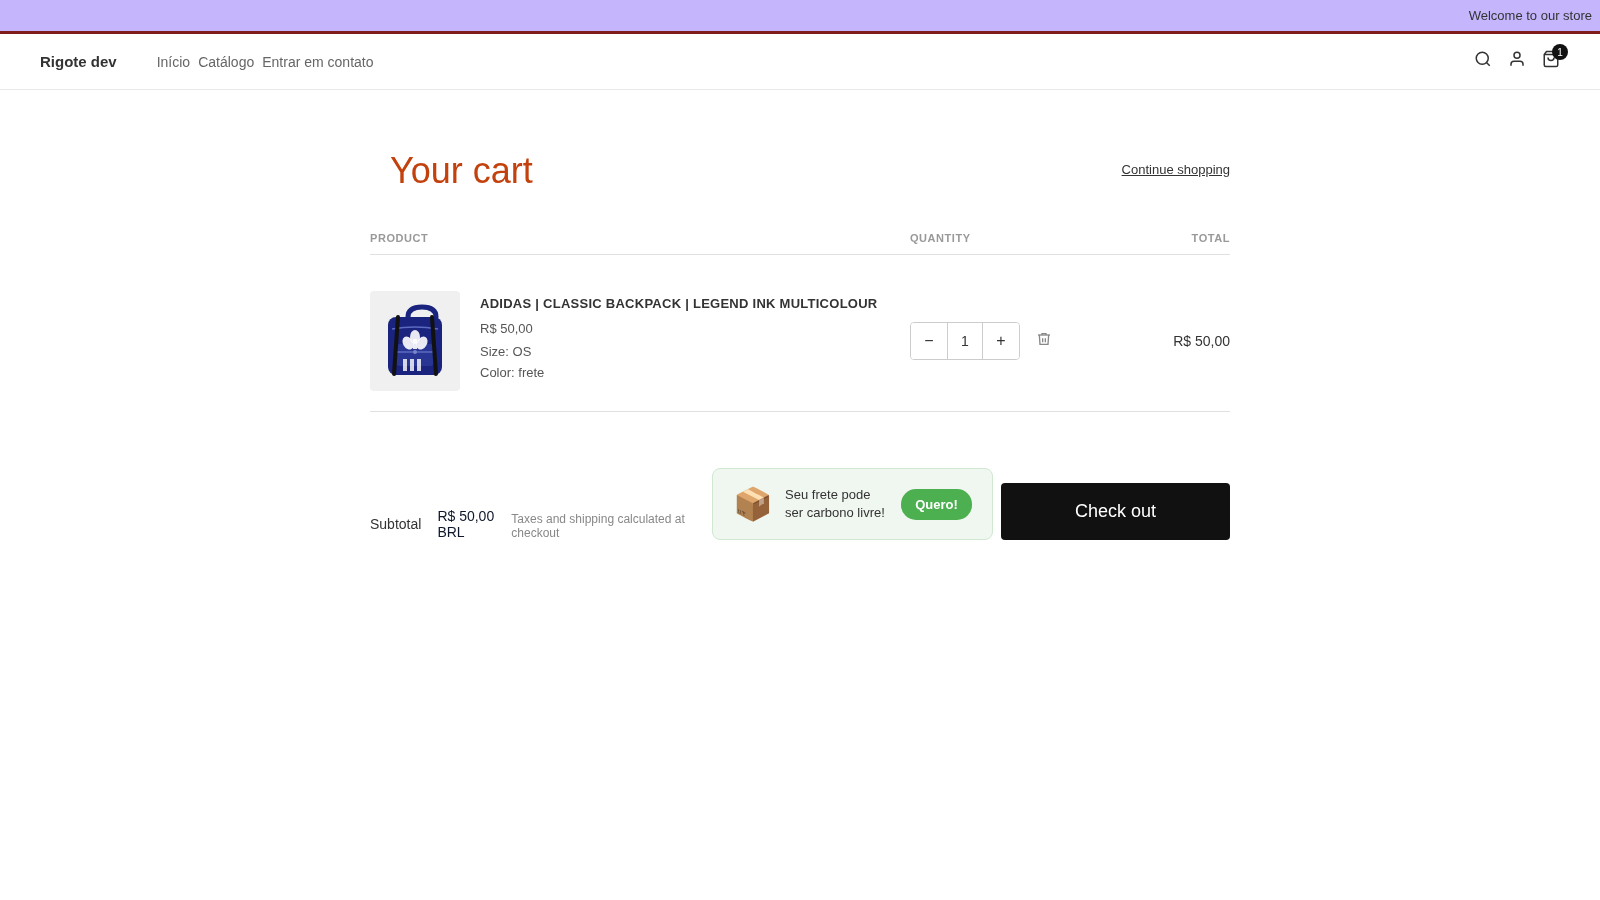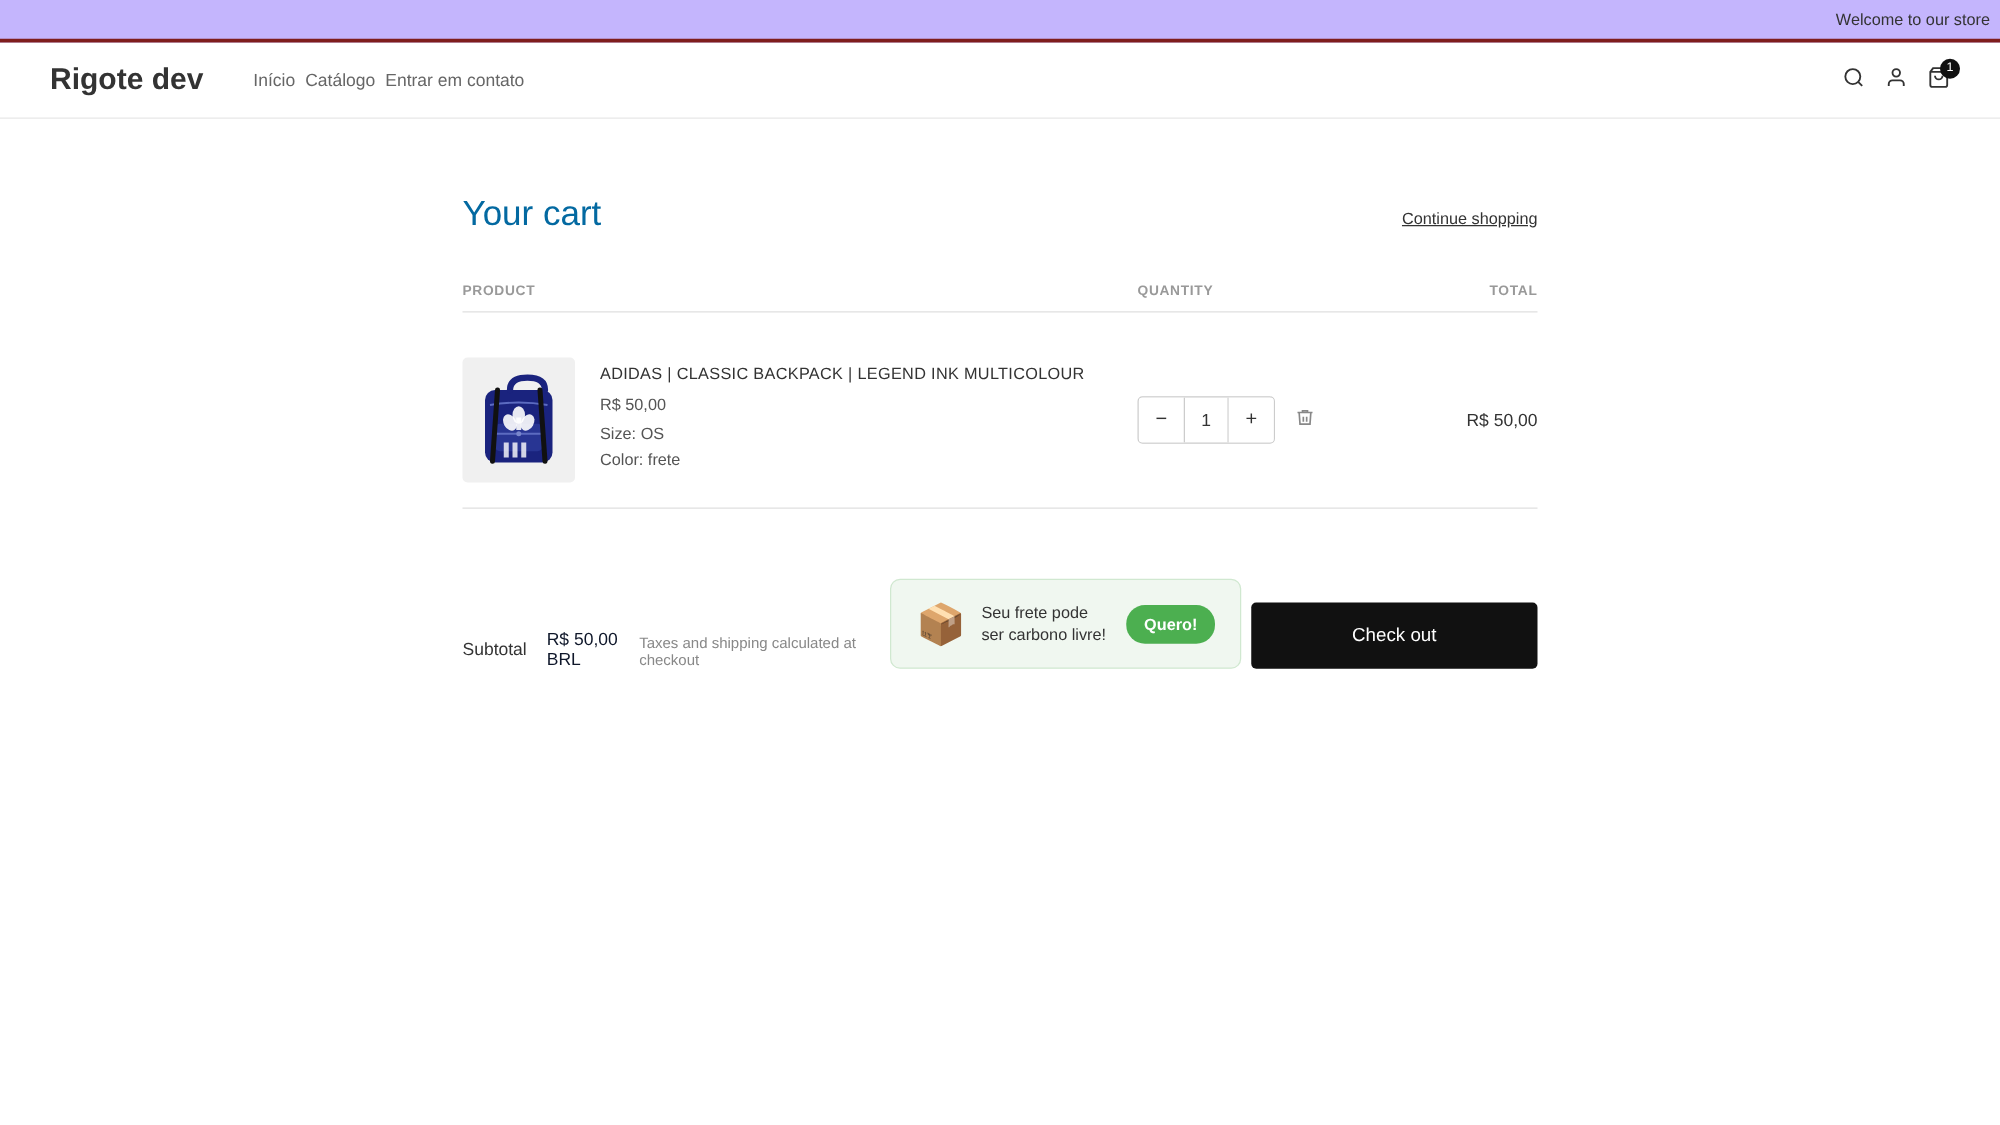--- a/index.html
+++ b/index.html
@@ -16,21 +16,21 @@
     }
 
     
     .header {
       display: flex;
       align-items: center;
       padding: 16px 40px;
       border-bottom: 1px solid #e8e8e8;
     }
     .header-brand {
-      font-size: 24px;
+      font-size: 15px;
       font-weight: 600;
       color: #333;
       margin-right: 40px;
       text-decoration: none;
     }
     .header-nav {
       display: flex;
       gap: 8px;
       flex: 1;
     }
@@ -73,23 +73,24 @@
     }
 
     
     .cart-header {
       display: flex;
       justify-content: space-between;
       align-items: flex-start;
       margin-bottom: 40px;
     }
     .cart-title {
-      font-size: 28px;
+      font-size: 36px;
       font-weight: 500;
-      color: #0369a1;
+      color: #c2410c;
+      margin-left: 20px;
     }
     .continue-shopping {
       color: #333;
       text-decoration: underline;
       font-size: 13px;
       cursor: pointer;
       padding-top: 12px;
     }
 
     
@@ -137,21 +138,21 @@
     .backpack-svg {
       width: 70px;
       height: 85px;
     }
     .cart-item-details {
       flex: 1;
       padding-top: 4px;
     }
     .cart-item-name {
       font-size: 13px;
-      font-weight: 400;
+      font-weight: 700;
       color: #333;
       text-transform: uppercase;
       letter-spacing: 0.02em;
       margin-bottom: 8px;
       line-height: 1.4;
     }
     .cart-item-price {
       font-size: 13px;
       color: #555;
       margin-bottom: 6px;
@@ -277,21 +278,21 @@
 
     
     .checkout-btn {
       margin-top: 16px;
       width: 261px;
       background: #111;
       color: #fff;
       border: none;
       border-radius: 4px;
       padding: 18px;
-      font-size: 15px;
+      font-size: 18px;
       font-weight: 500;
       cursor: pointer;
       text-align: center;
     }
   </style>
 </head>
 <body>
 
 <div class="top-banner">
   <span>Welcome to our store</span>

